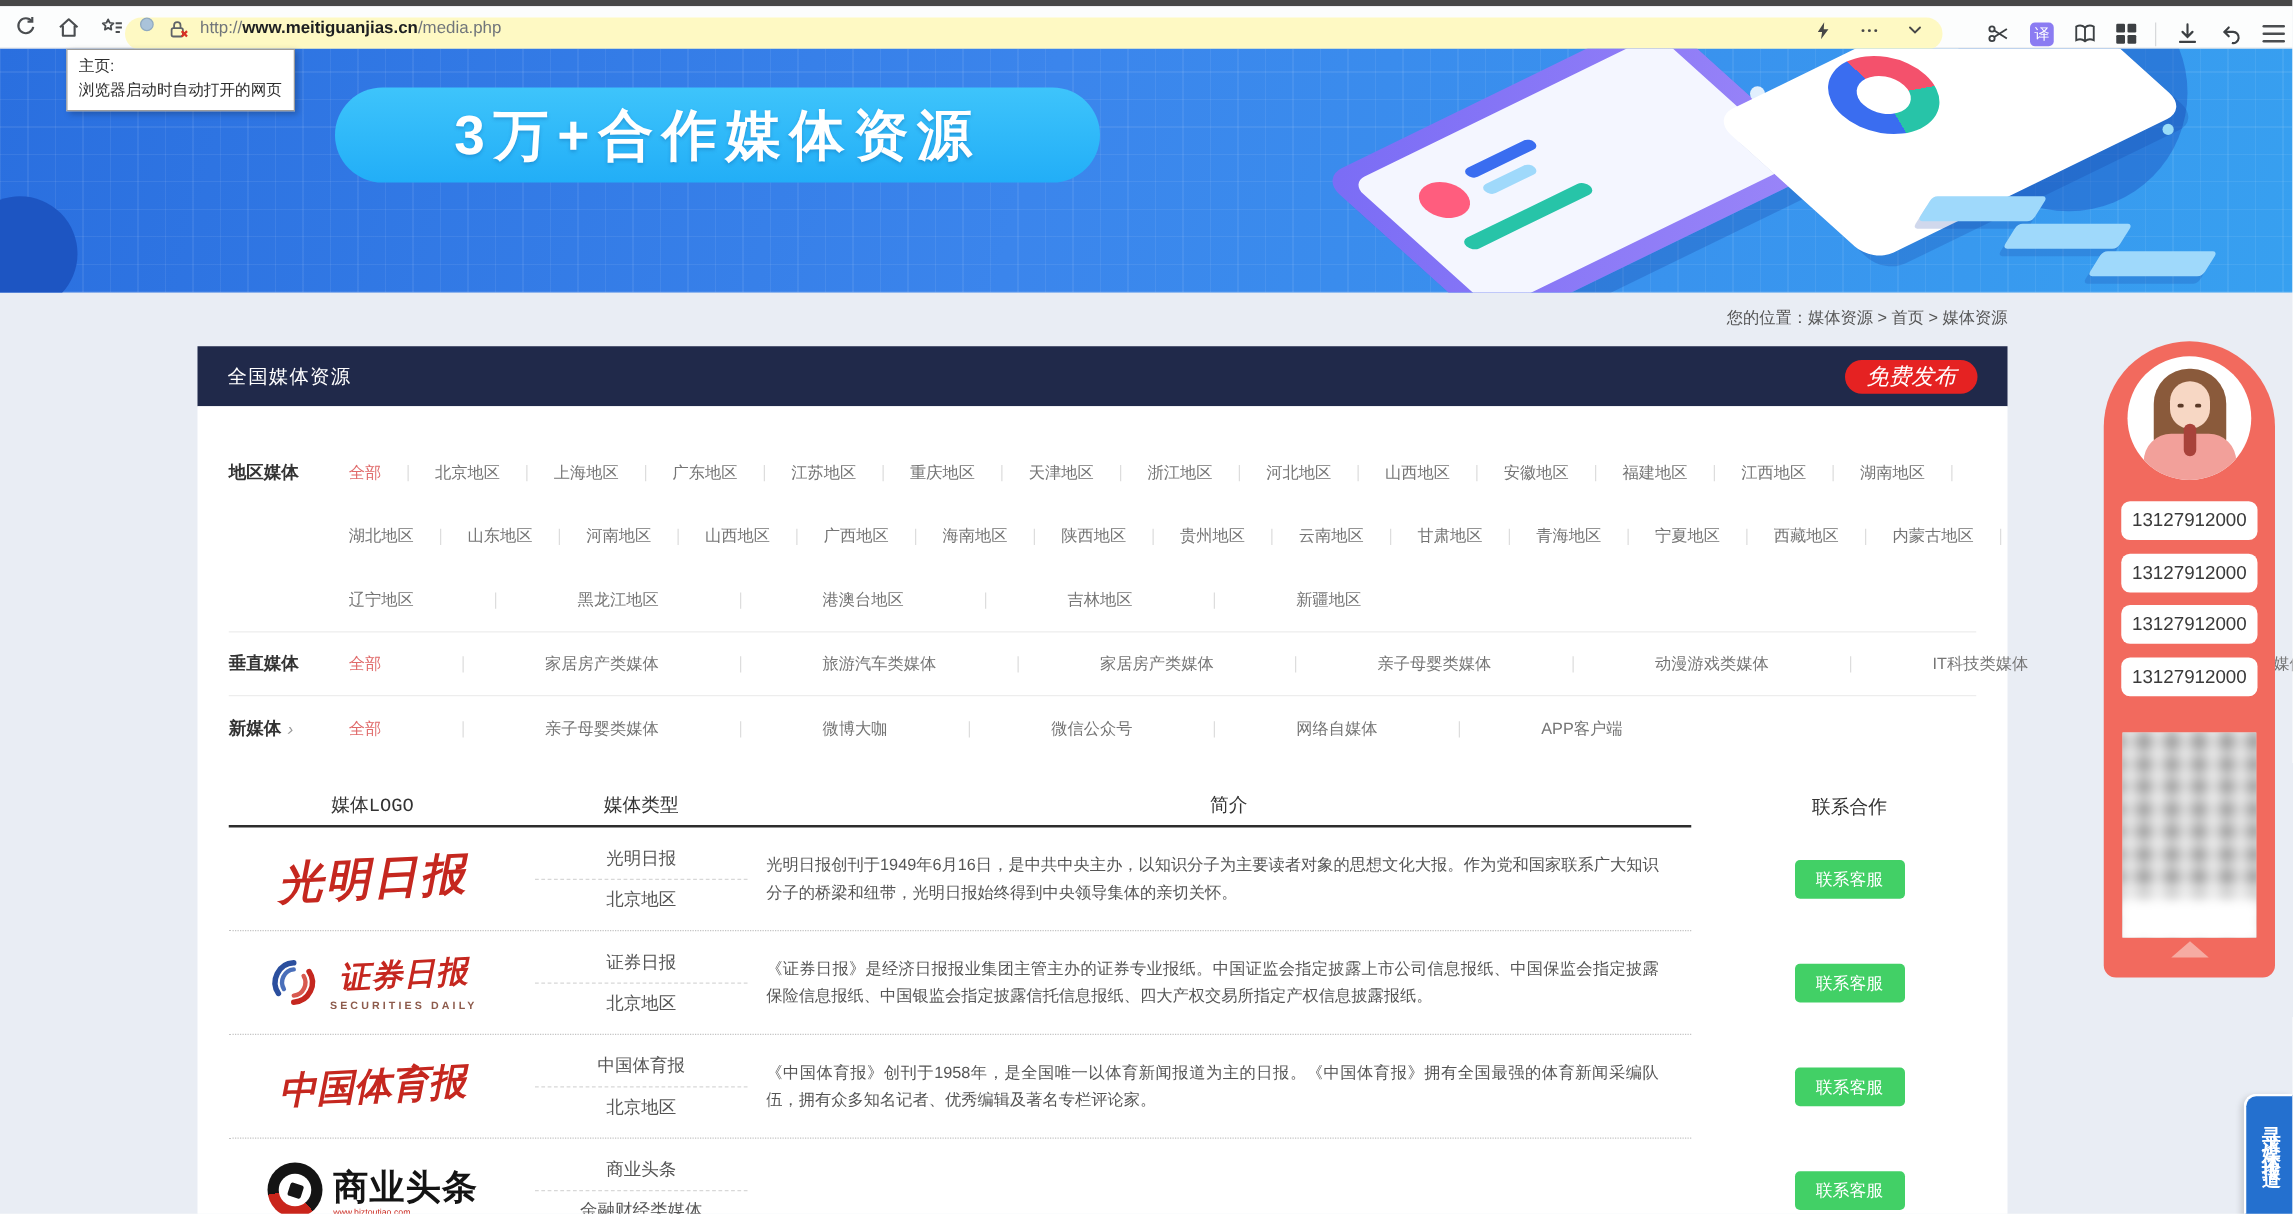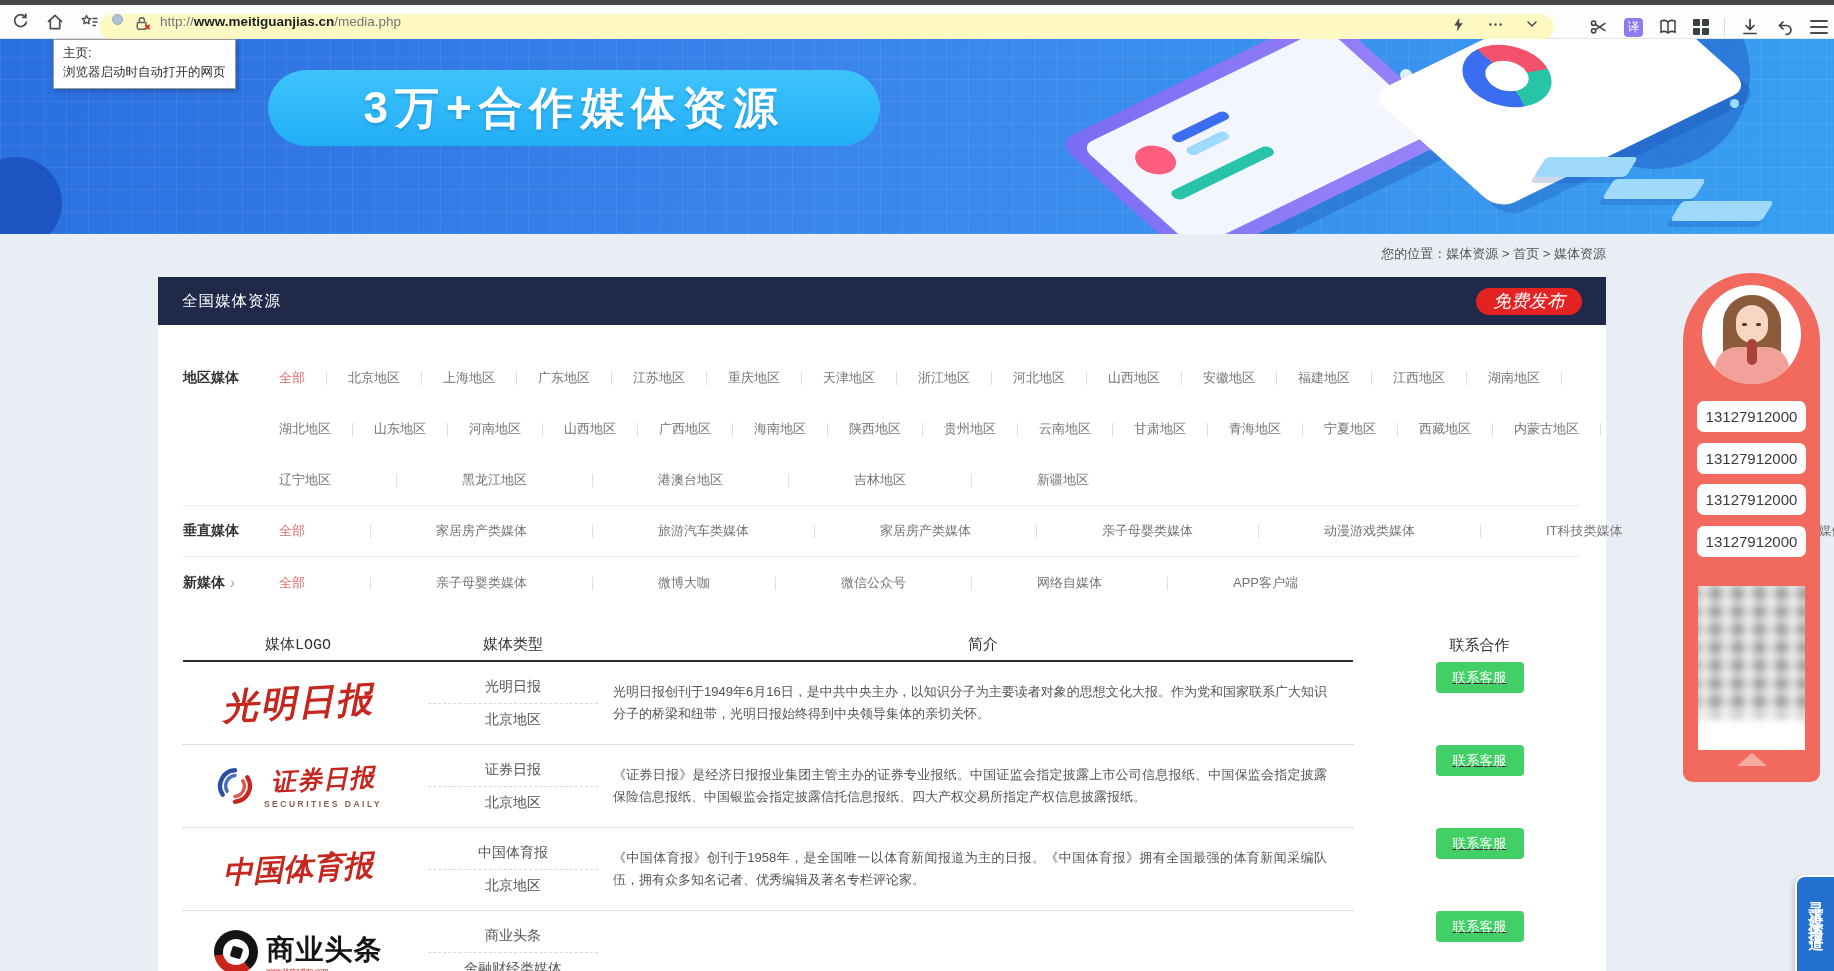--- a/index.html
+++ b/index.html
@@ -127,21 +127,21 @@
   .col-logo { width:230px; text-align:center; }
   .col-type { width:200px; text-align:center; }
   .col-desc { flex:1; text-align:center; }
   .tcontact-h { flex:1; text-align:center; font-size:15px; color:#333; align-self:center; }
   .trow { display:flex; margin-left:25px; }
   .tleft { width:1170px; display:flex; align-items:center; min-height:83px; border-bottom:1px dotted #c4c4c4; }
   .cell-logo { width:230px; display:flex; align-items:center; justify-content:center; }
   .cell-type { width:200px; text-align:center; font-size:14px; color:#555; }
   .type-div { width:170px; border-top:1px dashed #d8d8d8; margin:7px auto; }
   .cell-desc { flex:1; font-size:13px; color:#555; line-height:1.7; padding-right:26px; text-align:justify; }
-  .tcontact { flex:1; display:flex; justify-content:center;text-decoration:underline; }
+  .tcontact { flex:1; display:flex; align-items:center; justify-content:center; }
   .contact-btn {
     width:88px; height:31px; background:#42d066; color:#fff; font-size:13.5px;
     border:none; border-radius:4px; cursor:pointer;
   }
   
   .cal { font-family:"DejaVu Serif", serif; font-style:italic; font-weight:bold; color:#c5271f; display:inline-block; letter-spacing:2px; transform:rotate(-3deg); }
   .cal-gm { font-size:36px; }
   .cal-zq { font-size:25px; letter-spacing:1px; }
   .cal-ty { font-size:30px; letter-spacing:0; }
   .zq-wrap { display:flex; align-items:center; gap:8px; }

